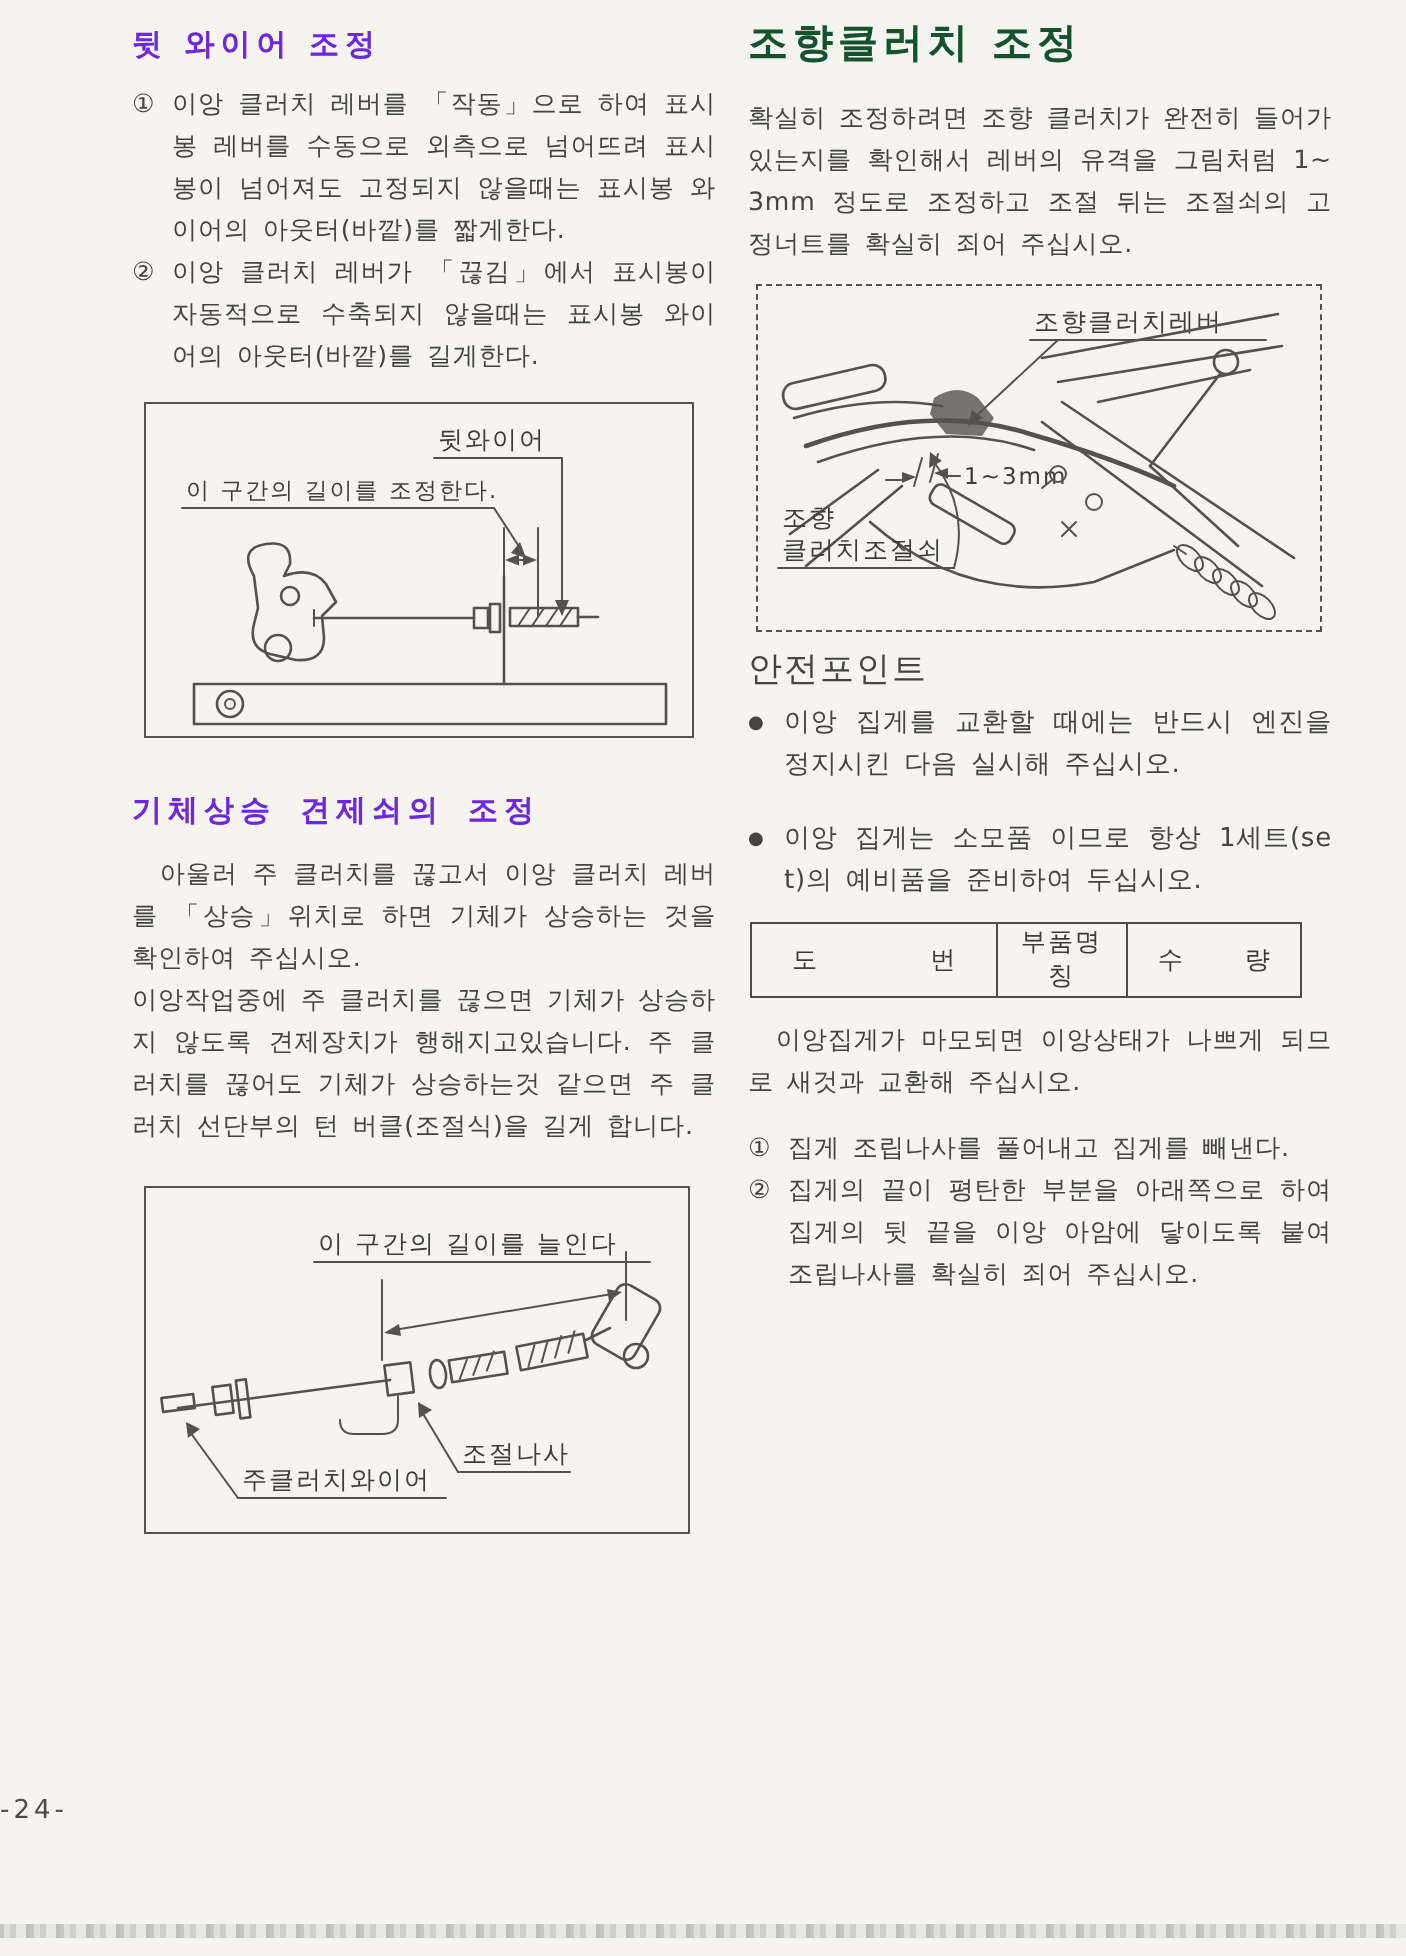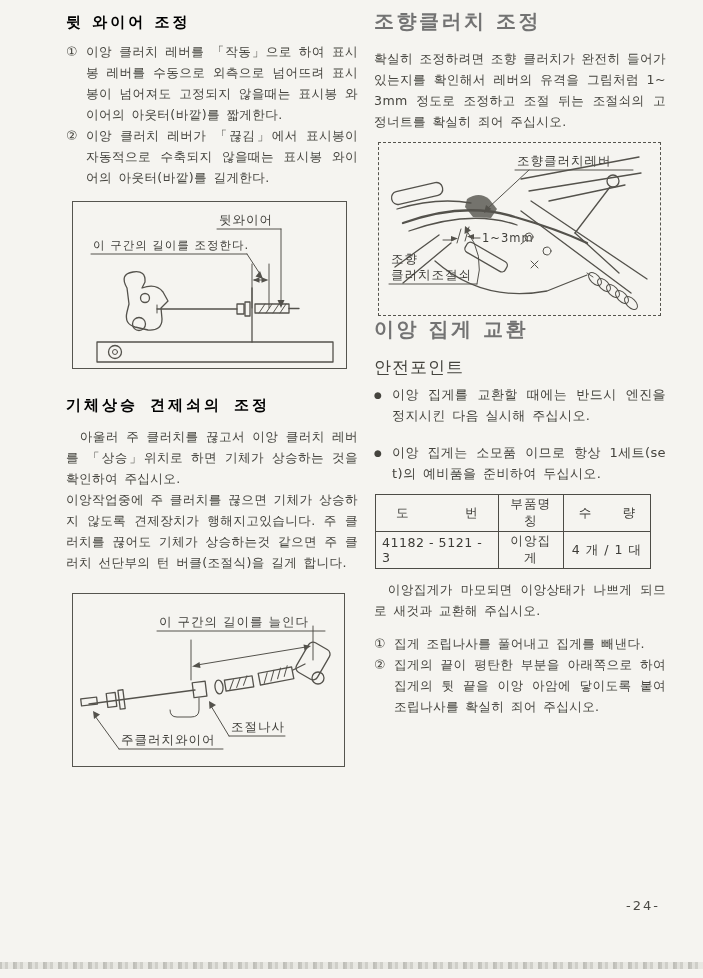--- a/index.html
+++ b/index.html
@@ -15,25 +15,25 @@
     color:var(--ink);
     overflow:hidden;
   }
   .page{position:relative;width:703px;height:978px;background:var(--paper);}
   .col{position:absolute;top:10px;width:292px;}
   .col-left{left:66px;}
   .col-right{left:374px;top:8px;}
 
   h2.sec{
     font-size:15px;font-weight:600;letter-spacing:3px;
-    color:#000000;margin:2px 0 9px 0;line-height:20px;
+    color:#6d28d9;margin:2px 0 9px 0;line-height:20px;
   }
   h1.sec{
     font-size:20px;font-weight:700;letter-spacing:2.5px;
-    color:#737373;margin:0 0 13px 0;line-height:27px;
+    color:#14532d;margin:0 0 13px 0;line-height:27px;
   }
   .body-t{
     font-size:12.6px;line-height:21px;letter-spacing:0.4px;word-spacing:2px;
     text-align:justify;word-break:break-all;margin:0;
   }
   .indent{ text-indent:1.1em; }
   .num-item{display:flex;margin:0;}
   .num-item .marker{flex:0 0 20px;font-size:12.6px;line-height:21px;}
   .num-item .itext{flex:1;}
   .bullet-item{display:flex;margin:0;}
@@ -68,21 +68,21 @@
   .spread{display:flex;justify-content:space-between;padding:0 14px;}
   .spread-tight{display:flex;justify-content:space-between;padding:0 9px;}
   td.cell-c, th.cell-c{text-align:center;letter-spacing:1px;}
   td.cell-l{text-align:left;letter-spacing:0.5px;}
 
   .h2b{
     font-size:19px;font-weight:700;letter-spacing:2px;color:#33322d;
     margin:17px 0 0 0;line-height:26px;
   }
   .pageno{
-    position:absolute;top:898px;left:0;width:660px;text-align:right;
+    position:absolute;top:898px;left:0;width:660px;text-align:left;
     font-size:13px;letter-spacing:2px;color:#4a4944;
   }
   .scan-band{
     position:absolute;left:0;top:962px;width:703px;height:7px;
     background:repeating-linear-gradient(90deg,
       #b7b7b0 0 2px,#dadad4 2px 5px,#c2c2bb 5px 8px,#e4e4de 8px 13px,#adada6 13px 15px);
     opacity:.75;
   }
 </style>
 </head>
@@ -229,21 +229,20 @@
         <path class="ln thn" d="M152,118 l7,7 M159,118 l-7,7"></path>
 
         <text class="flabel" x="12" y="120">조향</text>
         <text class="flabel" x="12" y="136">클러치조절쇠</text>
         <path class="ln thn" d="M10,141 H98"></path>
         <path class="ln thn" d="M98,141 Q106,112 88,88"></path>
         <path class="fl" d="M86,83 l-0.5,8 6.5,-3.5 z"></path>
       </svg>
     </div>
 
-    <h1 class="sec h2b">이앙 집게 교환</h1>
     <div class="safety">안전포인트</div>
 
     <div class="bullet-item body-t">
       <span class="bmark">●</span>
       <span class="itext">이앙 집게를 교환할 때에는 반드시 엔진을 정지시킨 다음 실시해 주십시오.</span>
     </div>
     <div class="bullet-item body-t gap16">
       <span class="bmark">●</span>
       <span class="itext">이앙 집게는 소모품 이므로 항상 1세트(set)의 예비품을 준비하여 두십시오.</span>
     </div>
@@ -258,25 +257,20 @@
           </span>
         </th>
         <th class="cell-c" style="width:62px;">부품명칭</th>
         <th style="width:82px;">
           <span class="spread-tight">
             <span>수</span>
             <span>량</span>
           </span>
         </th>
       </tr>
-      <tr>
-        <td class="cell-l">41182 - 5121 - 3</td>
-        <td class="cell-c">이앙집게</td>
-        <td class="cell-c">4 개 / 1 대</td>
-      </tr>
     </tbody>
       </table>
 
     <p class="body-t indent" style="margin-top:10px;">이앙집게가 마모되면 이앙상태가 나쁘게 되므로 새것과 교환해 주십시오.</p>
 
     <div class="num-item body-t" style="margin-top:12px;">
       <span class="marker">①</span>
       <span class="itext">집게 조립나사를 풀어내고 집게를 빼낸다.</span>
     </div>
     <div class="num-item body-t">

